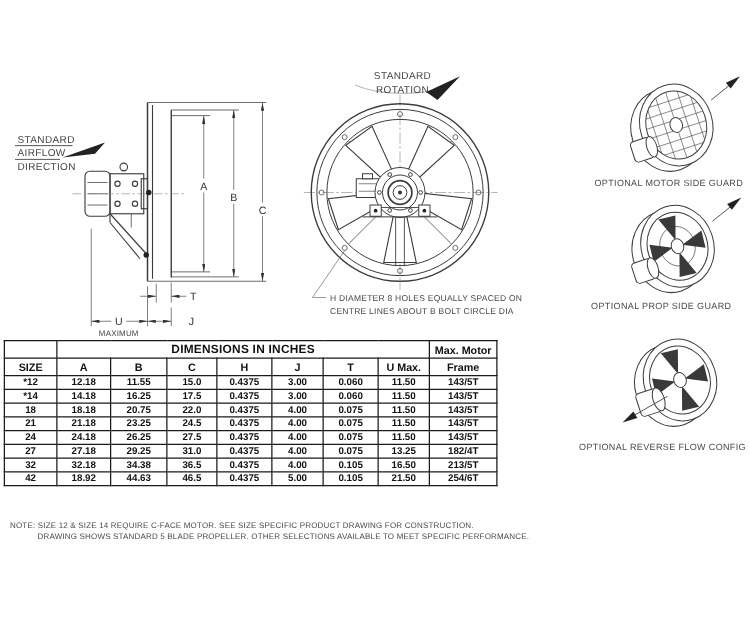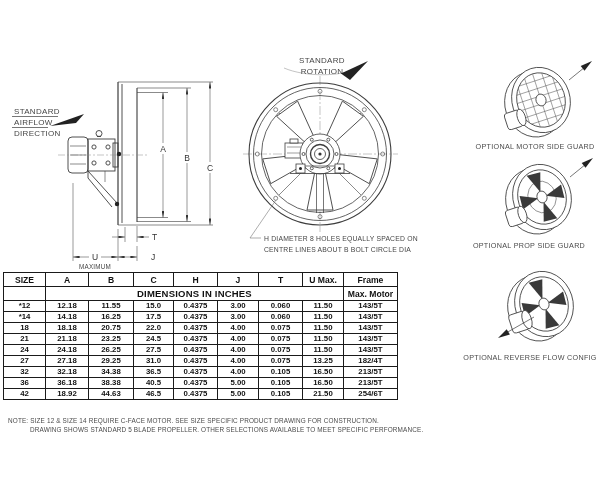--- a/index.html
+++ b/index.html
@@ -297,35 +297,35 @@
         <col style="width:45px">
       <col style="width:40px">
         <col style="width:44px">
         <col style="width:41px">
       <col style="width:44px">
         <col style="width:41px">
         <col style="width:54px">
     </colgroup>
     <thead>
       <tr>
+        <th></th>
+        <th colspan="7" class="spanhdr">DIMENSIONS IN INCHES</th>
+        <th>Max. Motor</th>
+      </tr>
+      <tr>
         <th>SIZE</th>
         <th>A</th>
         <th>B</th>
         <th>C</th>
         <th>H</th>
         <th>J</th>
         <th>T</th>
         <th>U Max.</th>
         <th>Frame</th>
       </tr>
-      <tr>
-        <th></th>
-        <th colspan="7" class="spanhdr">DIMENSIONS IN INCHES</th>
-        <th>Max. Motor</th>
-      </tr>
     </thead>
     <tbody>
         <tr>
           <td>*12</td>
           <td>12.18</td>
           <td>11.55</td>
           <td>15.0</td>
           <td>0.4375</td>
           <td>3.00</td>
           <td>0.060</td>
@@ -392,31 +392,20 @@
           <td>32.18</td>
           <td>34.38</td>
           <td>36.5</td>
           <td>0.4375</td>
           <td>4.00</td>
           <td>0.105</td>
           <td>16.50</td>
           <td>213/5T</td>
         </tr>
         <tr>
-          <td>36</td>
-          <td>36.18</td>
-          <td>38.38</td>
-          <td>40.5</td>
-          <td>0.4375</td>
-          <td>5.00</td>
-          <td>0.105</td>
-          <td>16.50</td>
-          <td>213/5T</td>
-        </tr>
-        <tr>
           <td>42</td>
           <td>18.92</td>
           <td>44.63</td>
           <td>46.5</td>
           <td>0.4375</td>
           <td>5.00</td>
           <td>0.105</td>
           <td>21.50</td>
           <td>254/6T</td>
         </tr>

